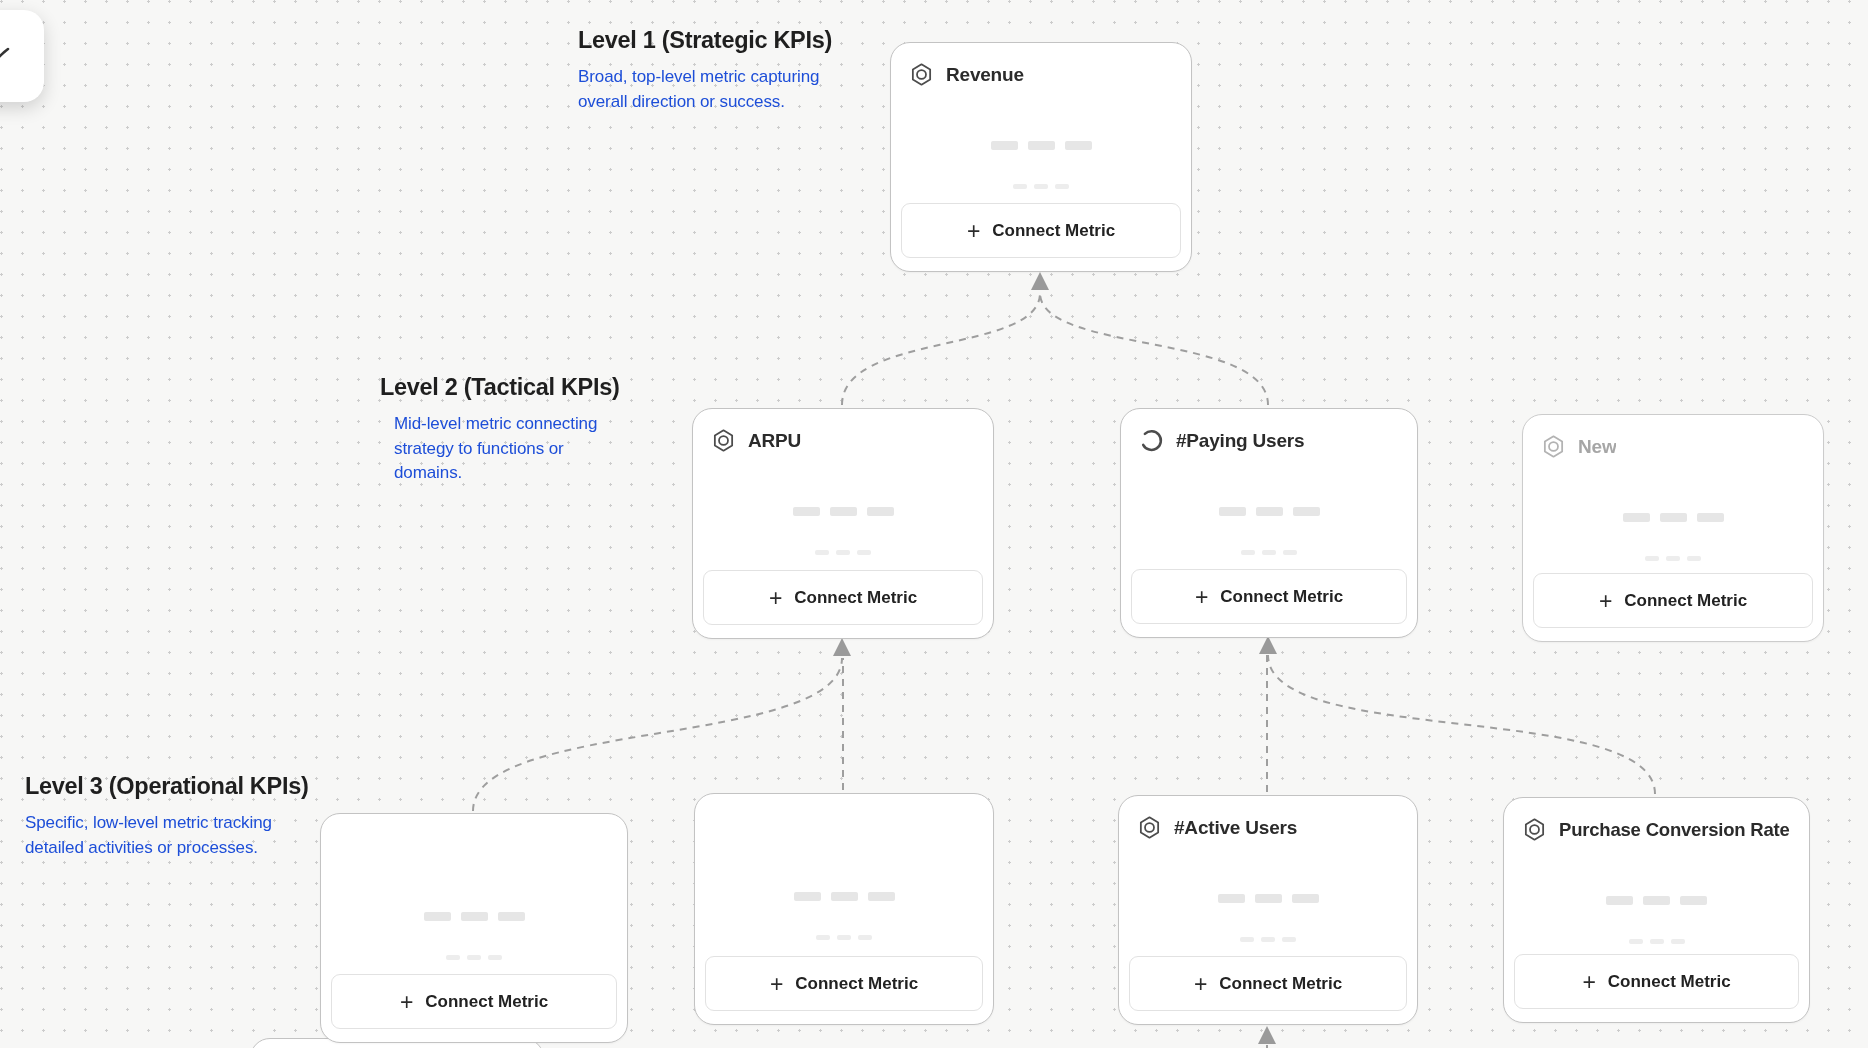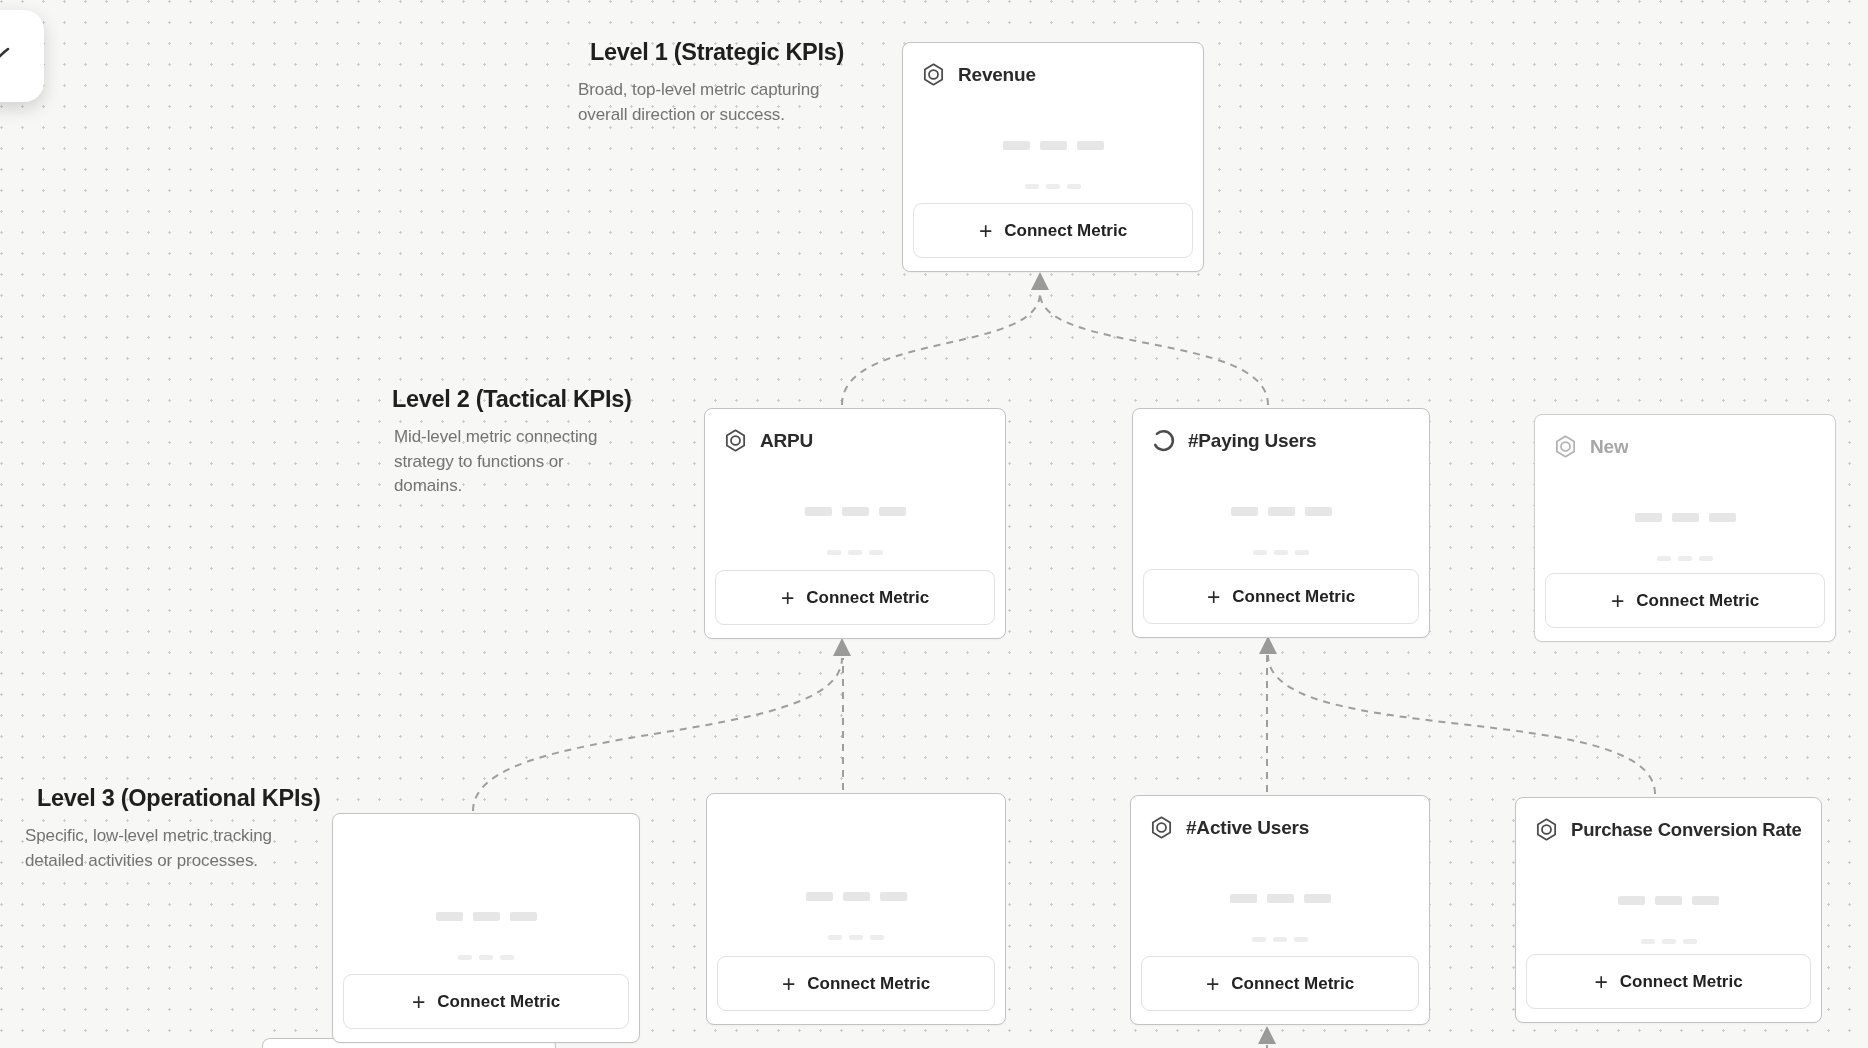--- a/index.html
+++ b/index.html
@@ -13,40 +13,39 @@
   
   .float-tool{
     position:absolute;left:-46px;top:10px;width:90px;height:92px;
     background:#ffffff;border-radius:20px;z-index:10;
     box-shadow:0 6px 18px rgba(0,0,0,0.16);
     display:flex;align-items:center;justify-content:center;
   }
   
   .level-label{position:absolute;z-index:1;}
   .level-label h2{
-    margin:12px;font-size:23.5px;font-weight:700;color:#1f1f1f;letter-spacing:-0.3px;
+    margin:0;font-size:23.5px;font-weight:700;color:#1f1f1f;letter-spacing:-0.3px;
   }
   .level-label p{
-    margin:11px 0 0 0;font-size:17px;line-height:1.45;color:#737373;letter-spacing:-0.1px;
+    margin:11px 0 0 0;font-size:17px;line-height:1.45;color:#1d4ed8;letter-spacing:-0.1px;
   }
   .lv1{left:578px;top:27px;}  .lv1 p{width:262px;}
   .lv2{left:380px;top:374px;} .lv2 p{width:242px;margin-left:14px;}
   .lv3{left:25px;top:773px;}  .lv3 p{width:276px;}
 
   
   svg.connectors{position:absolute;left:0;top:0;z-index:1;pointer-events:none;}
   .conn{fill:none;stroke:#9e9e9e;stroke-width:2;stroke-dasharray:7 6;}
   .arrow{fill:#9a9a9a;}
 
   
   .card{
     position:absolute;z-index:2;background:#ffffff;
-    border:1.5px solid #c3c3c3;border-radius:8px;
+    border:1.5px solid #c3c3c3;border-radius:20px;
     box-shadow:0 1px 2px rgba(0,0,0,0.04);
-    margin-left:12px;
   }
   .card.top3{z-index:3;}
   .card-head{display:flex;align-items:center;gap:12px;padding:19px 18px 0 18px;}
   .icon{display:inline-flex;color:#4c4c4c;flex:0 0 auto;}
   .card-title{
     font-size:19px;font-weight:700;color:#2b2b2b;letter-spacing:-0.2px;
     white-space:nowrap;overflow:hidden;
   }
   .card.muted{border-color:#cccccc;}
   .card.muted .card-title{color:#a6a6a6;}

